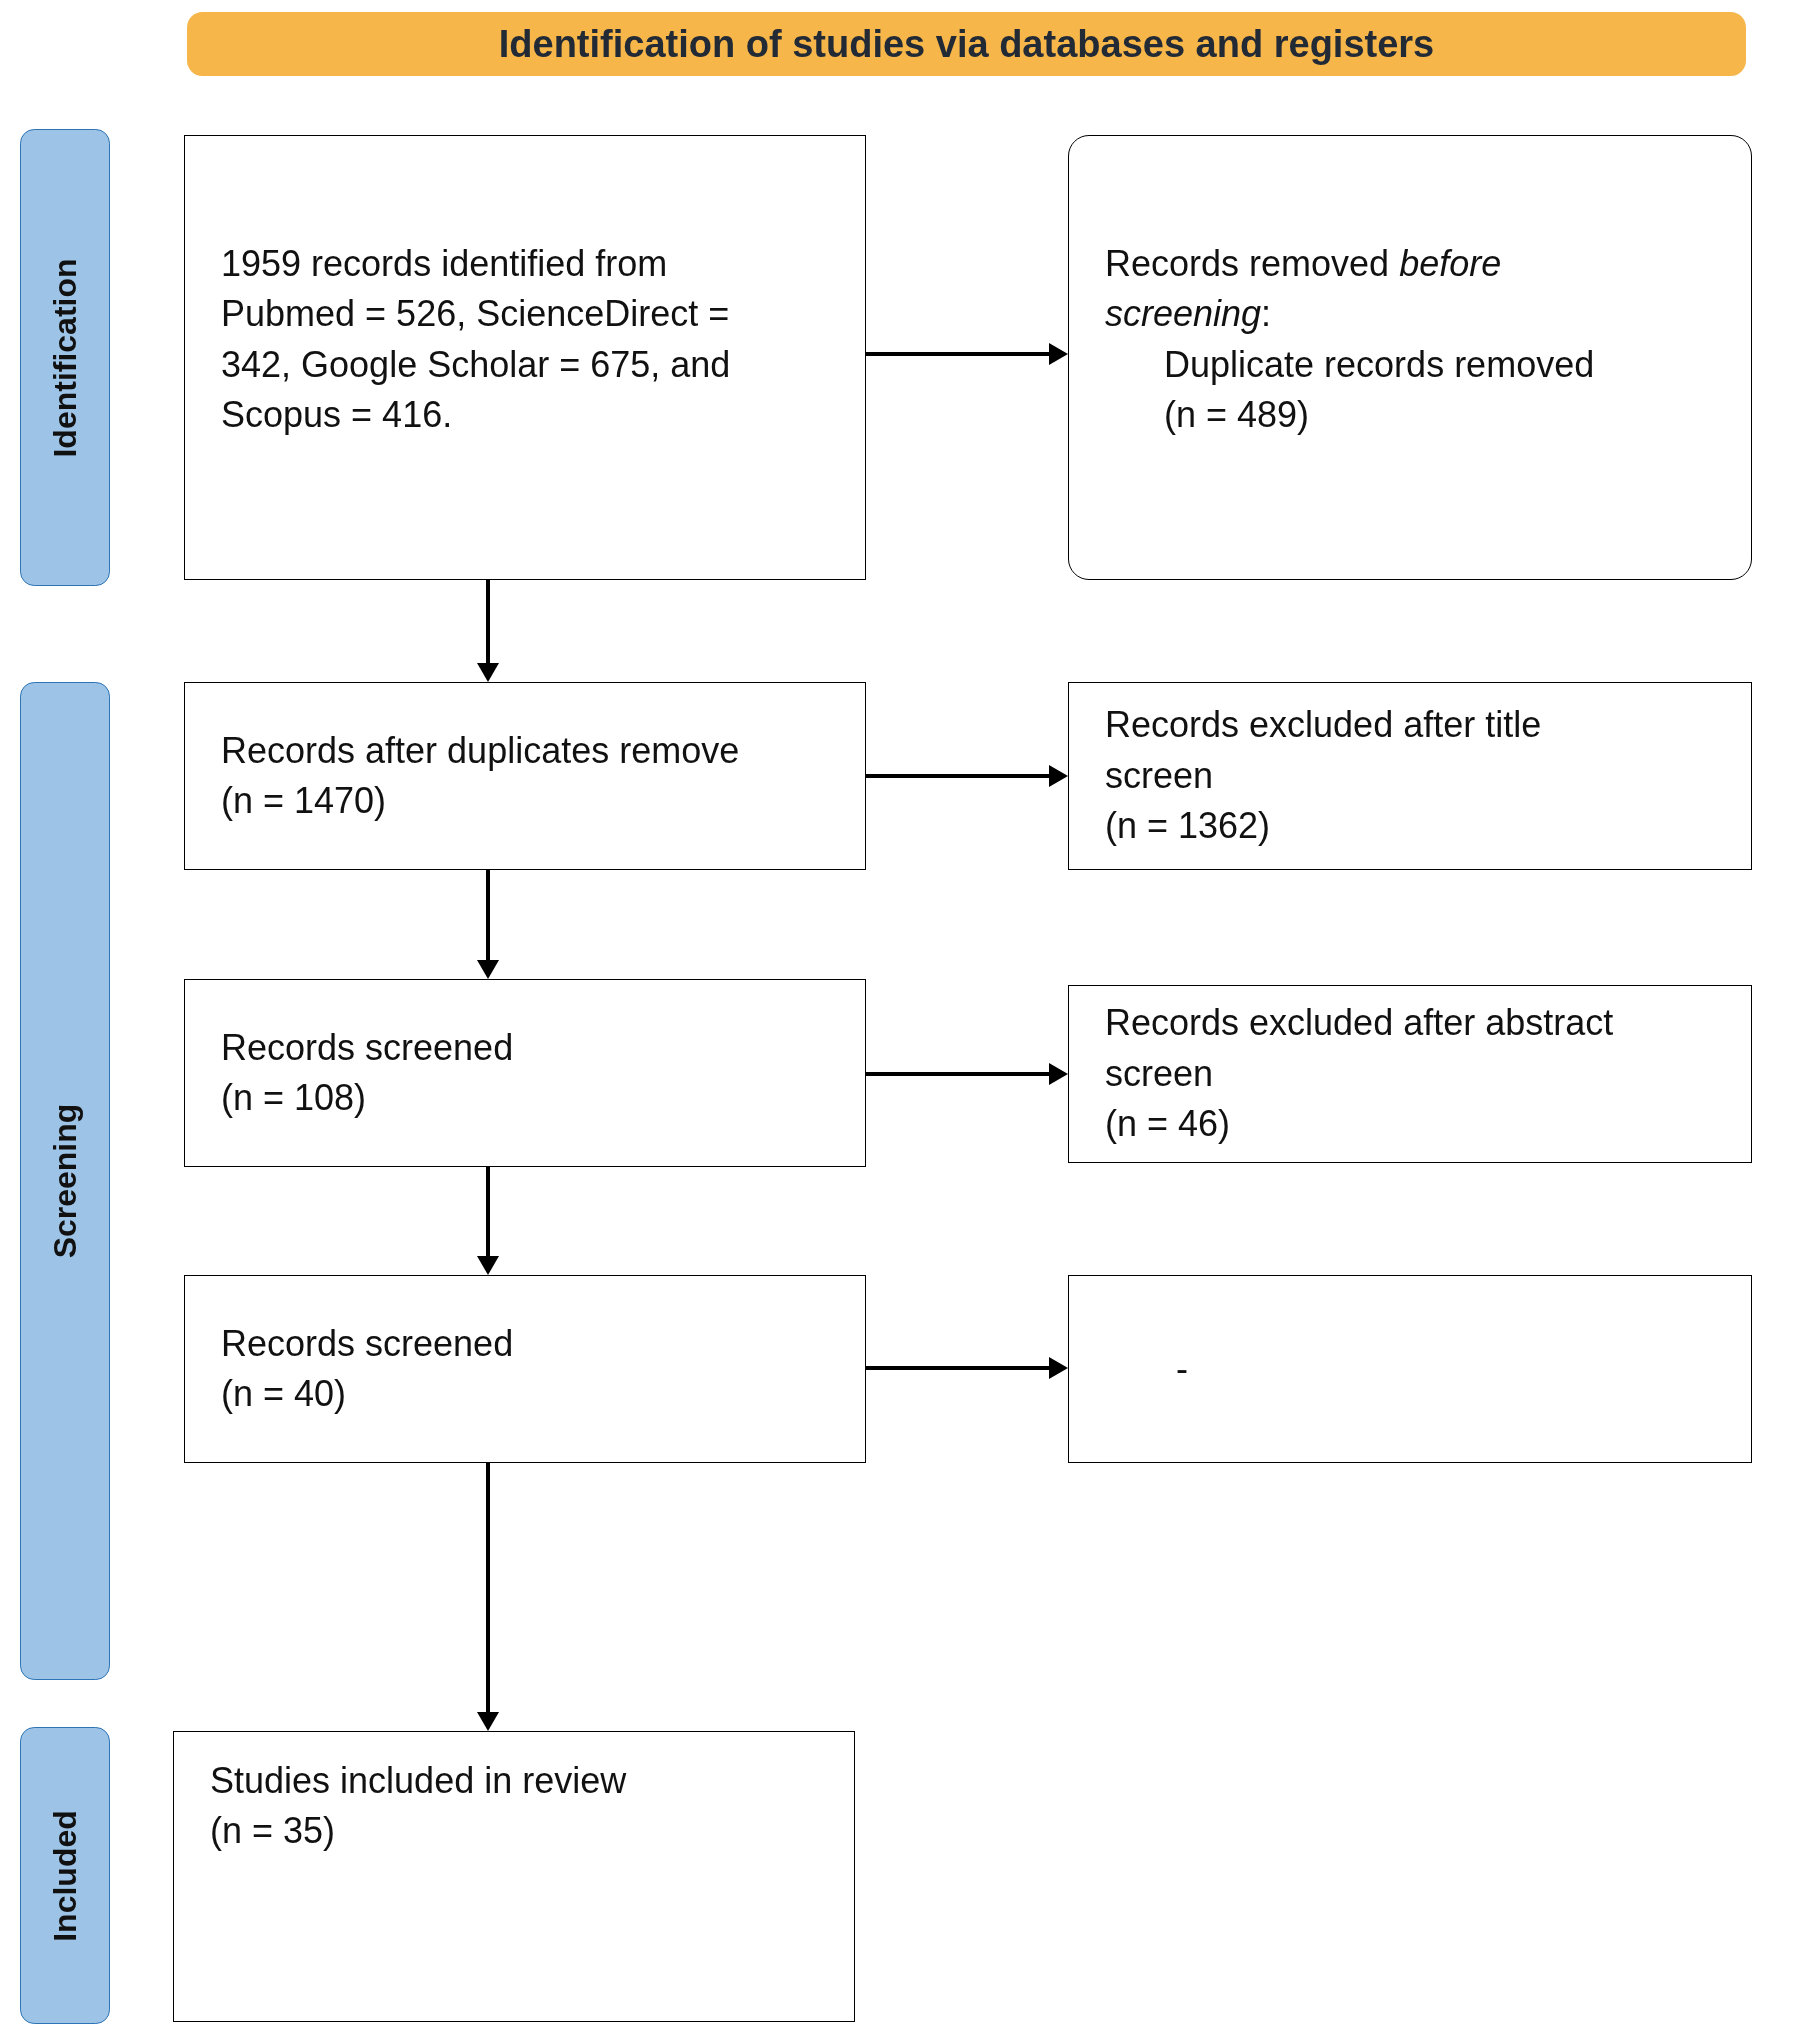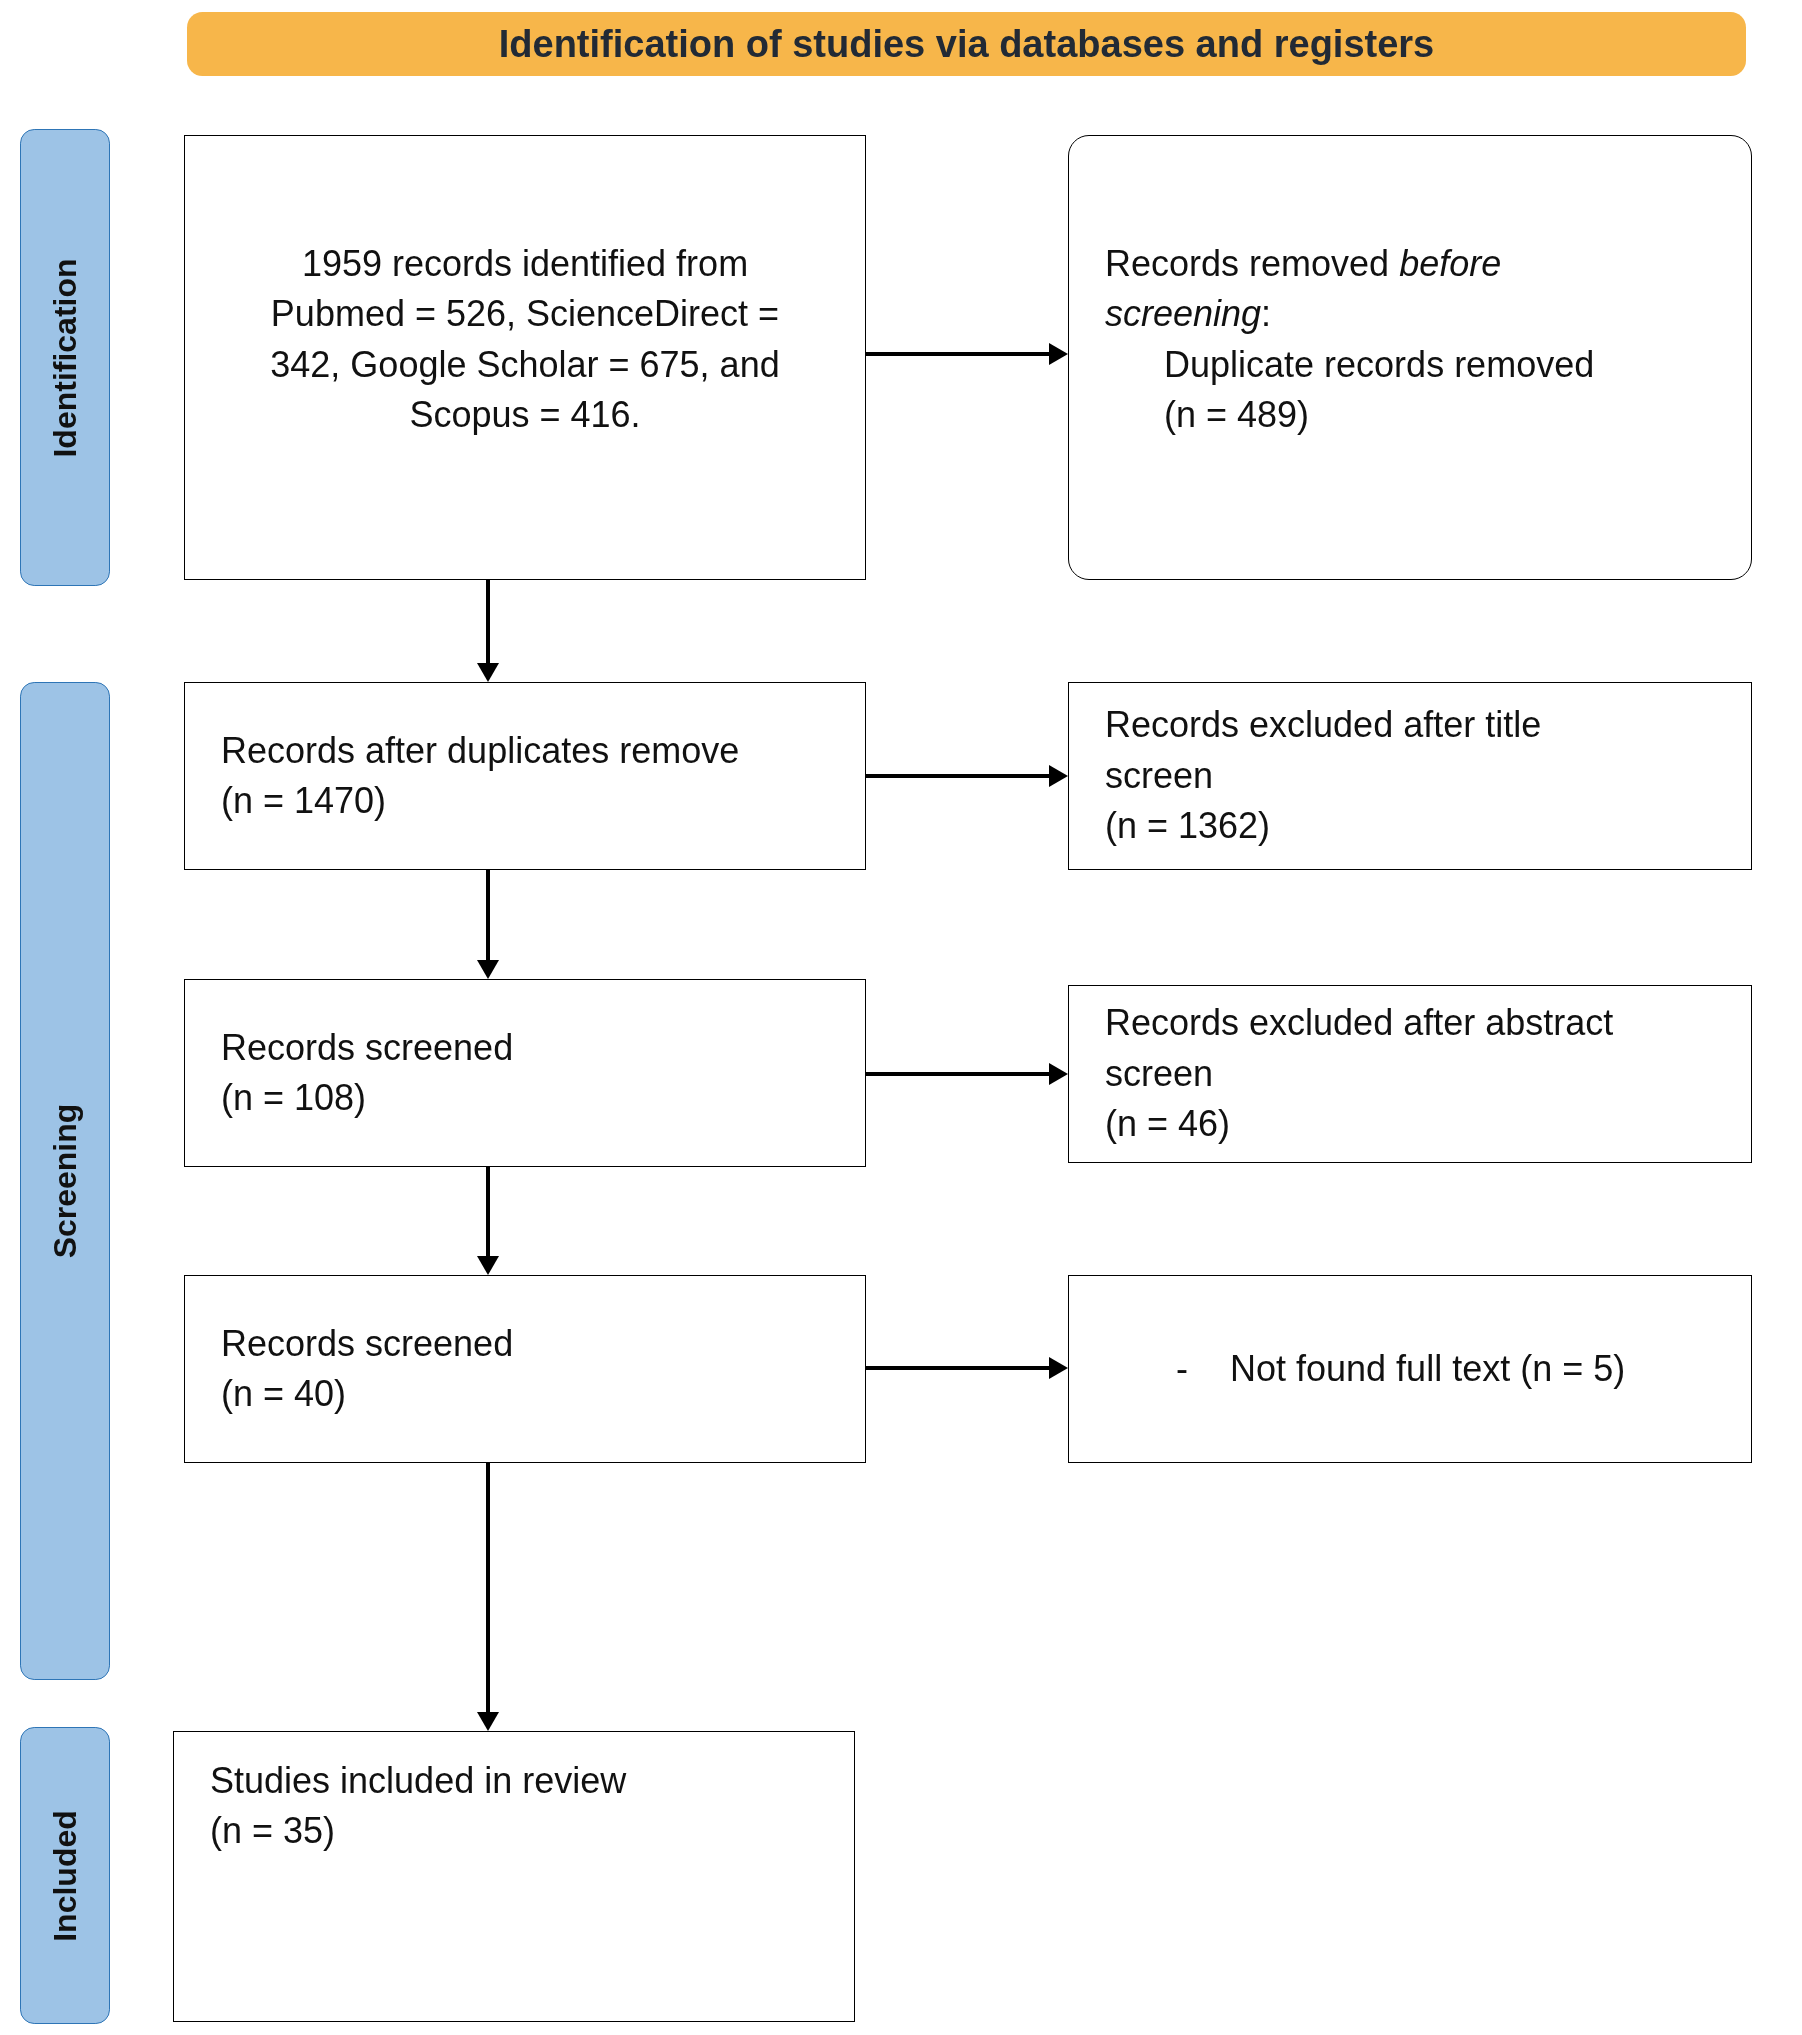--- a/index.html
+++ b/index.html
@@ -51,21 +51,21 @@
     background: #ffffff;
     border: 1.8px solid #000000;
     box-sizing: border-box;
     display: flex; flex-direction: column; justify-content: center;
     padding: 0 36px;
     font-size: 36px;
     line-height: 1.4;
   }
   [data-bind] { white-space: pre-line; }
 
-  #box-identified     { left: 184px;  top: 135px;  width: 682px; height: 445px; padding-bottom: 36px; text-align: center; }
+  #box-identified     { left: 184px;  top: 135px;  width: 682px; height: 445px; padding-bottom: 36px; }
   #box-removed        { left: 1068px; top: 135px;  width: 684px; height: 445px; padding-bottom: 36px; border-radius: 21px; }
   #box-dedup          { left: 184px;  top: 682px; width: 682px; height: 188px; }
   #box-title-excl     { left: 1068px; top: 682px; width: 684px; height: 188px; }
   #box-screened-108   { left: 184px;  top: 979px; width: 682px; height: 188px; }
   #box-abstract-excl  { left: 1068px; top: 985px; width: 684px; height: 178px; }
   #box-screened-40    { left: 184px;  top: 1275px; width: 682px; height: 188px; }
   #box-fulltext-excl  { left: 1068px; top: 1275px; width: 684px; height: 188px; }
   #box-included       { left: 173px;  top: 1731px; width: 682px; height: 291px;
                         justify-content: flex-start; padding-top: 24px; }
 
@@ -156,21 +156,20 @@
   </div>
 
   <div class="box" id="box-screened-40">
     <div data-bind="boxes.records_screened_40">Records screened
 (n = 40)</div>
   </div>
 
   <div class="box" id="box-fulltext-excl">
     <div class="bullet-row">
         <span data-bind="boxes.records_excluded_bullet">-</span>
-        <span class="bullet-text" data-bind="boxes.records_excluded_item">Not found full text (n = 5)</span>
       </div>
   </div>
 
   <div class="box" id="box-included">
     <div data-bind="boxes.studies_included">Studies included in review
 (n = 35)</div>
   </div>
 
   <div class="arrow-v" id="arrow-v1"></div>
   <div class="arrow-v" id="arrow-v2"></div>

